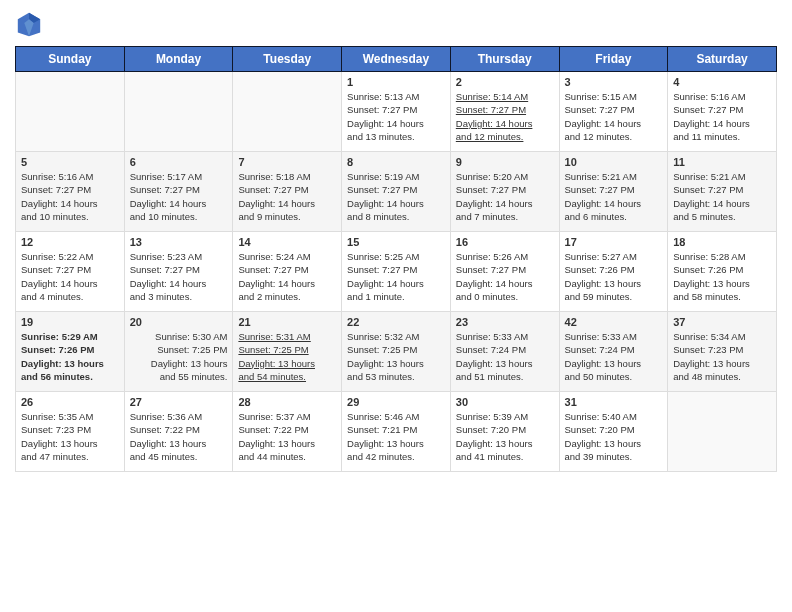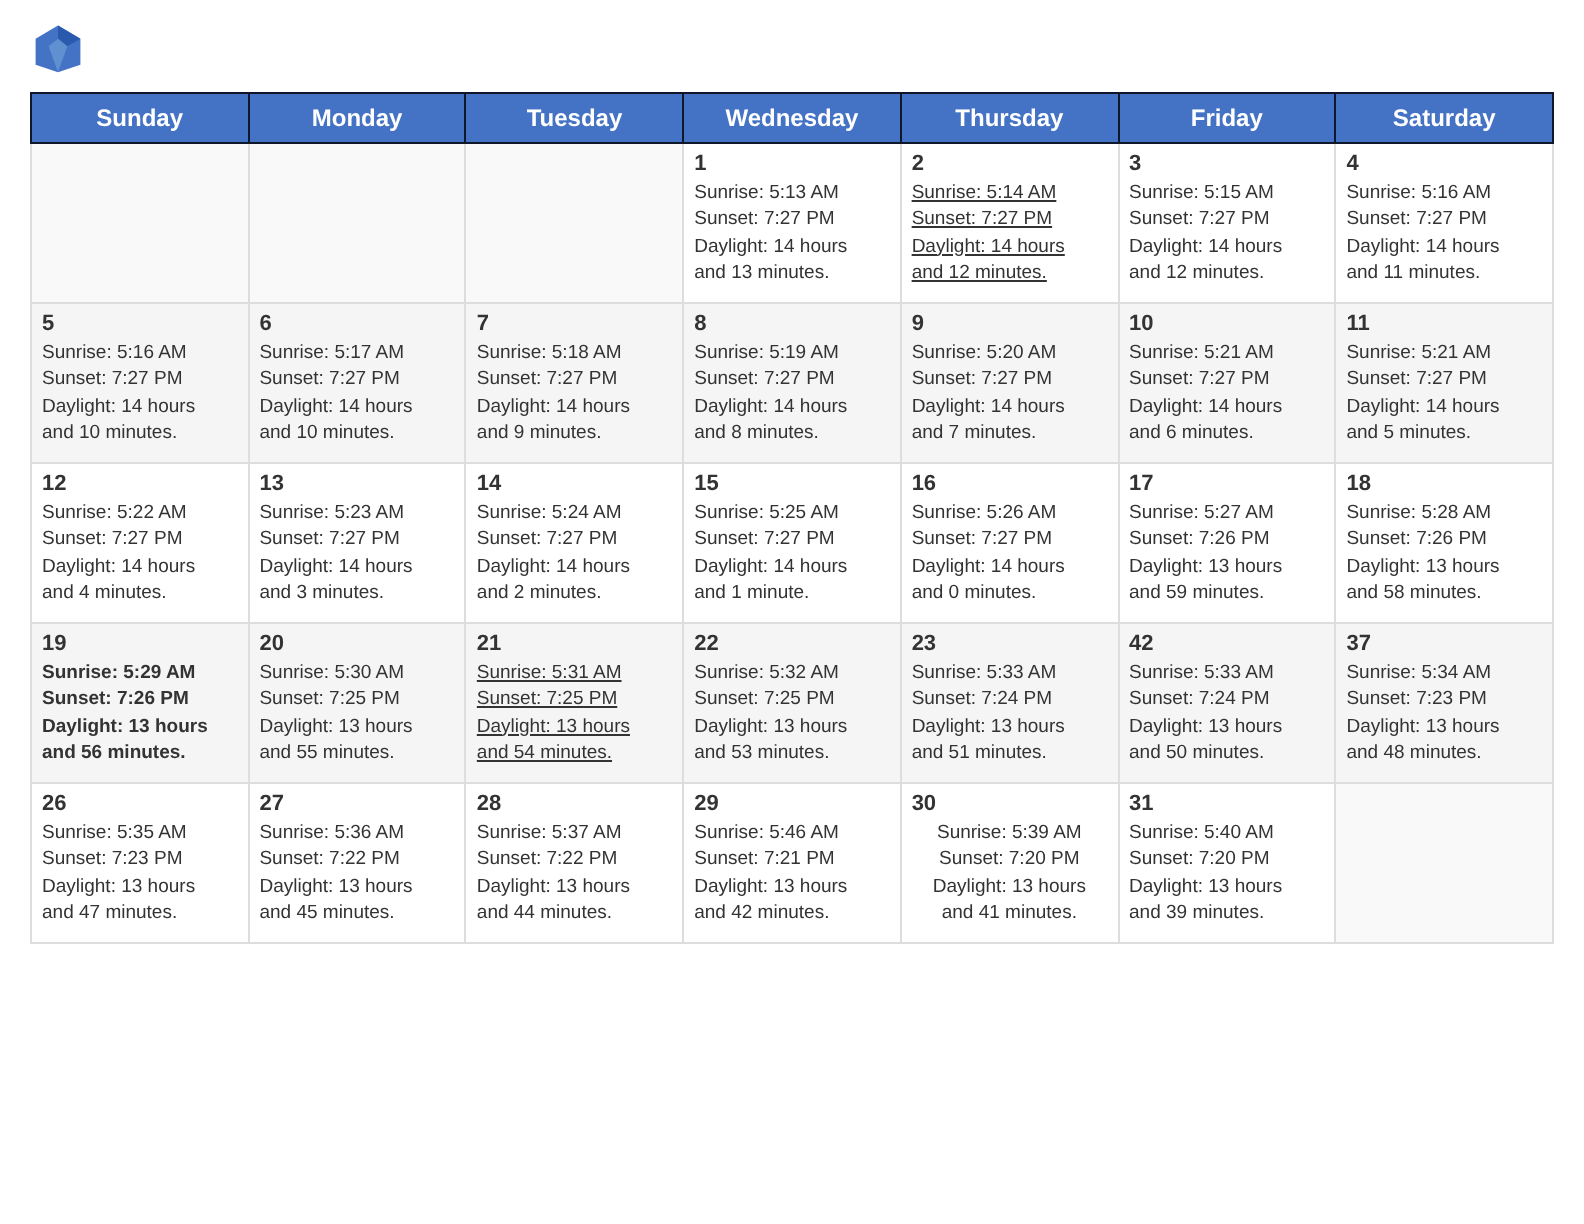--- a/index.html
+++ b/index.html
@@ -266,21 +266,21 @@
         <tr>
           <td>
             <span class="day-number">19</span>
             <div class="day-content" style="white-space: pre-line; font-weight: bold;">Sunrise: 5:29 AM
 Sunset: 7:26 PM
 Daylight: 13 hours
 and 56 minutes.</div>
           </td>
           <td>
             <span class="day-number">20</span>
-            <div class="day-content" style="white-space: pre-line;">Sunrise: 5:30 AM
+            <div class="day-content" style="white-space: pre-line; text-align: right;">Sunrise: 5:30 AM
 Sunset: 7:25 PM
 Daylight: 13 hours
 and 55 minutes.</div>
           </td>
           <td>
             <span class="day-number">21</span>
             <div class="day-content" style="white-space: pre-line; text-decoration: underline;">Sunrise: 5:31 AM
 Sunset: 7:25 PM
 Daylight: 13 hours
 and 54 minutes.</div>
@@ -338,21 +338,21 @@
           </td>
           <td>
             <span class="day-number">29</span>
             <div class="day-content" style="white-space: pre-line;">Sunrise: 5:46 AM
 Sunset: 7:21 PM
 Daylight: 13 hours
 and 42 minutes.</div>
           </td>
           <td>
             <span class="day-number">30</span>
-            <div class="day-content" style="white-space: pre-line; text-align: center;">Sunrise: 5:39 AM
+            <div class="day-content" style="white-space: pre-line;">Sunrise: 5:39 AM
 Sunset: 7:20 PM
 Daylight: 13 hours
 and 41 minutes.</div>
           </td>
           <td>
             <span class="day-number">31</span>
             <div class="day-content" style="white-space: pre-line;">Sunrise: 5:40 AM
 Sunset: 7:20 PM
 Daylight: 13 hours
 and 39 minutes.</div>

